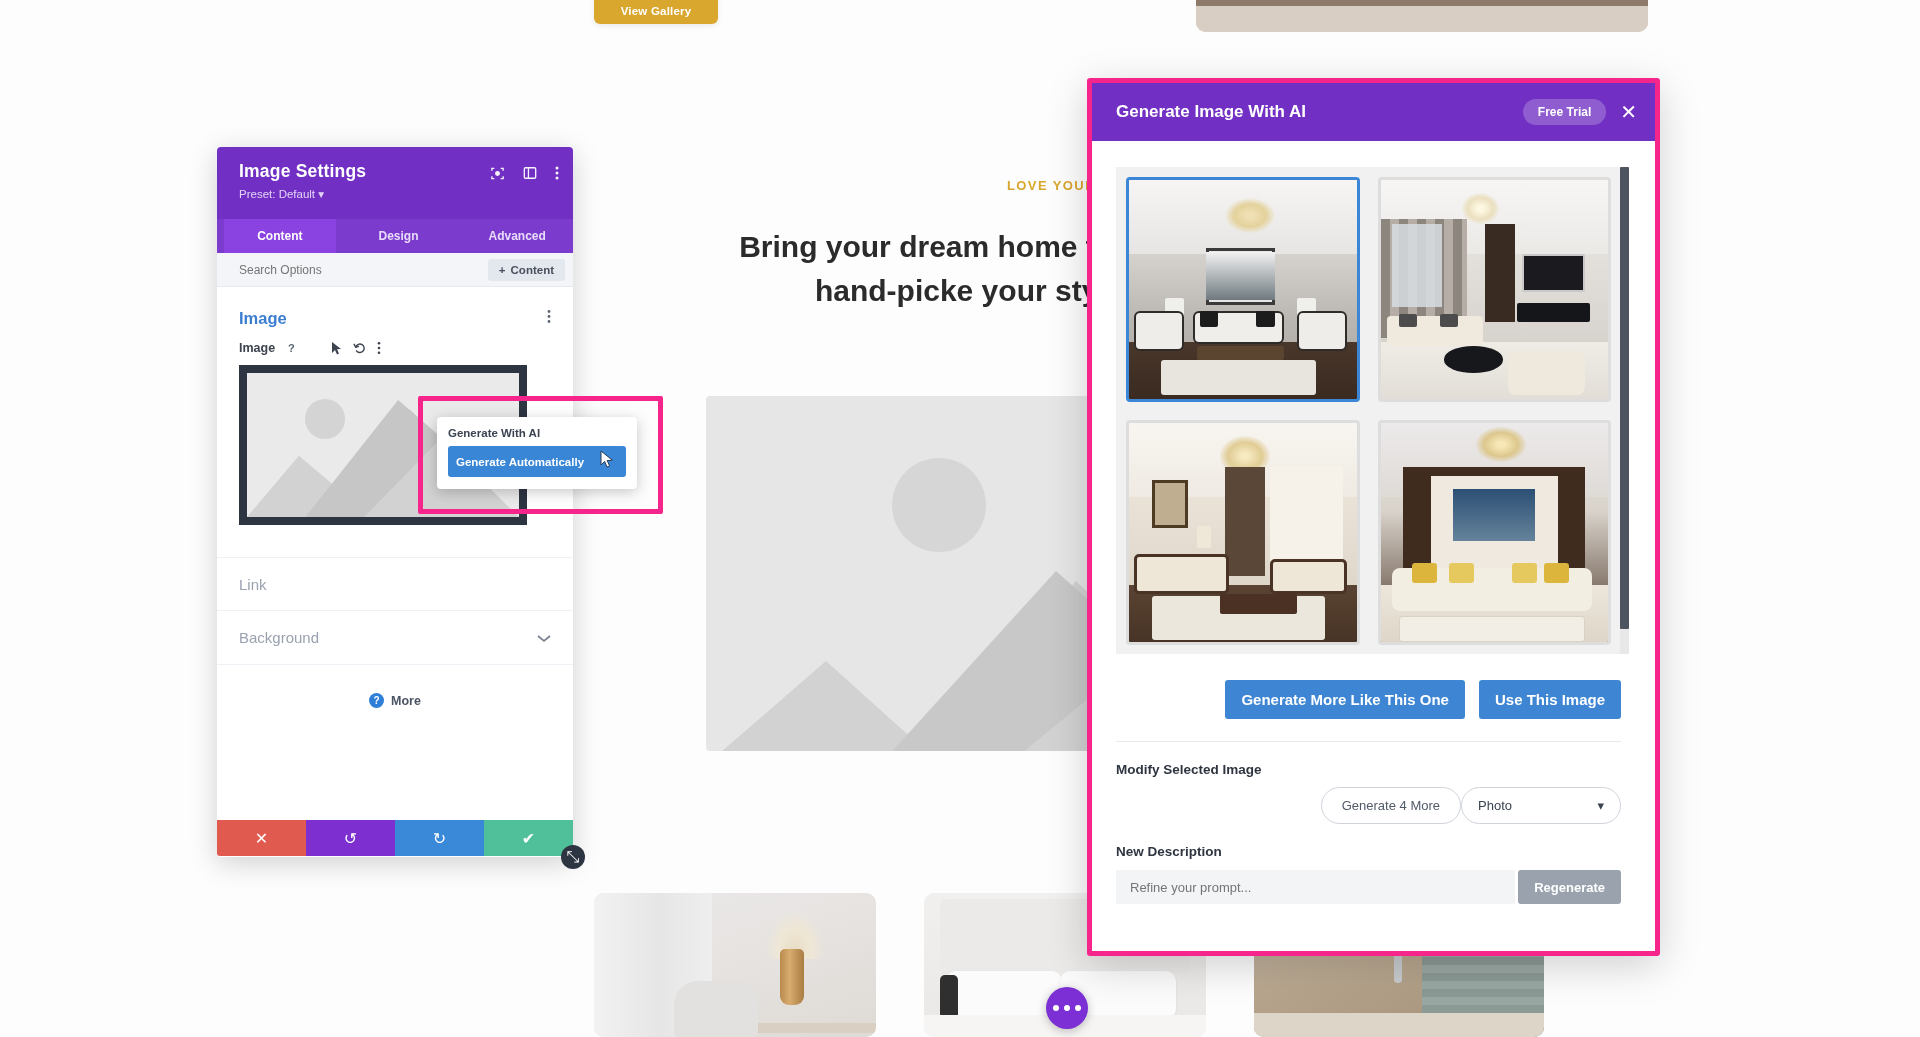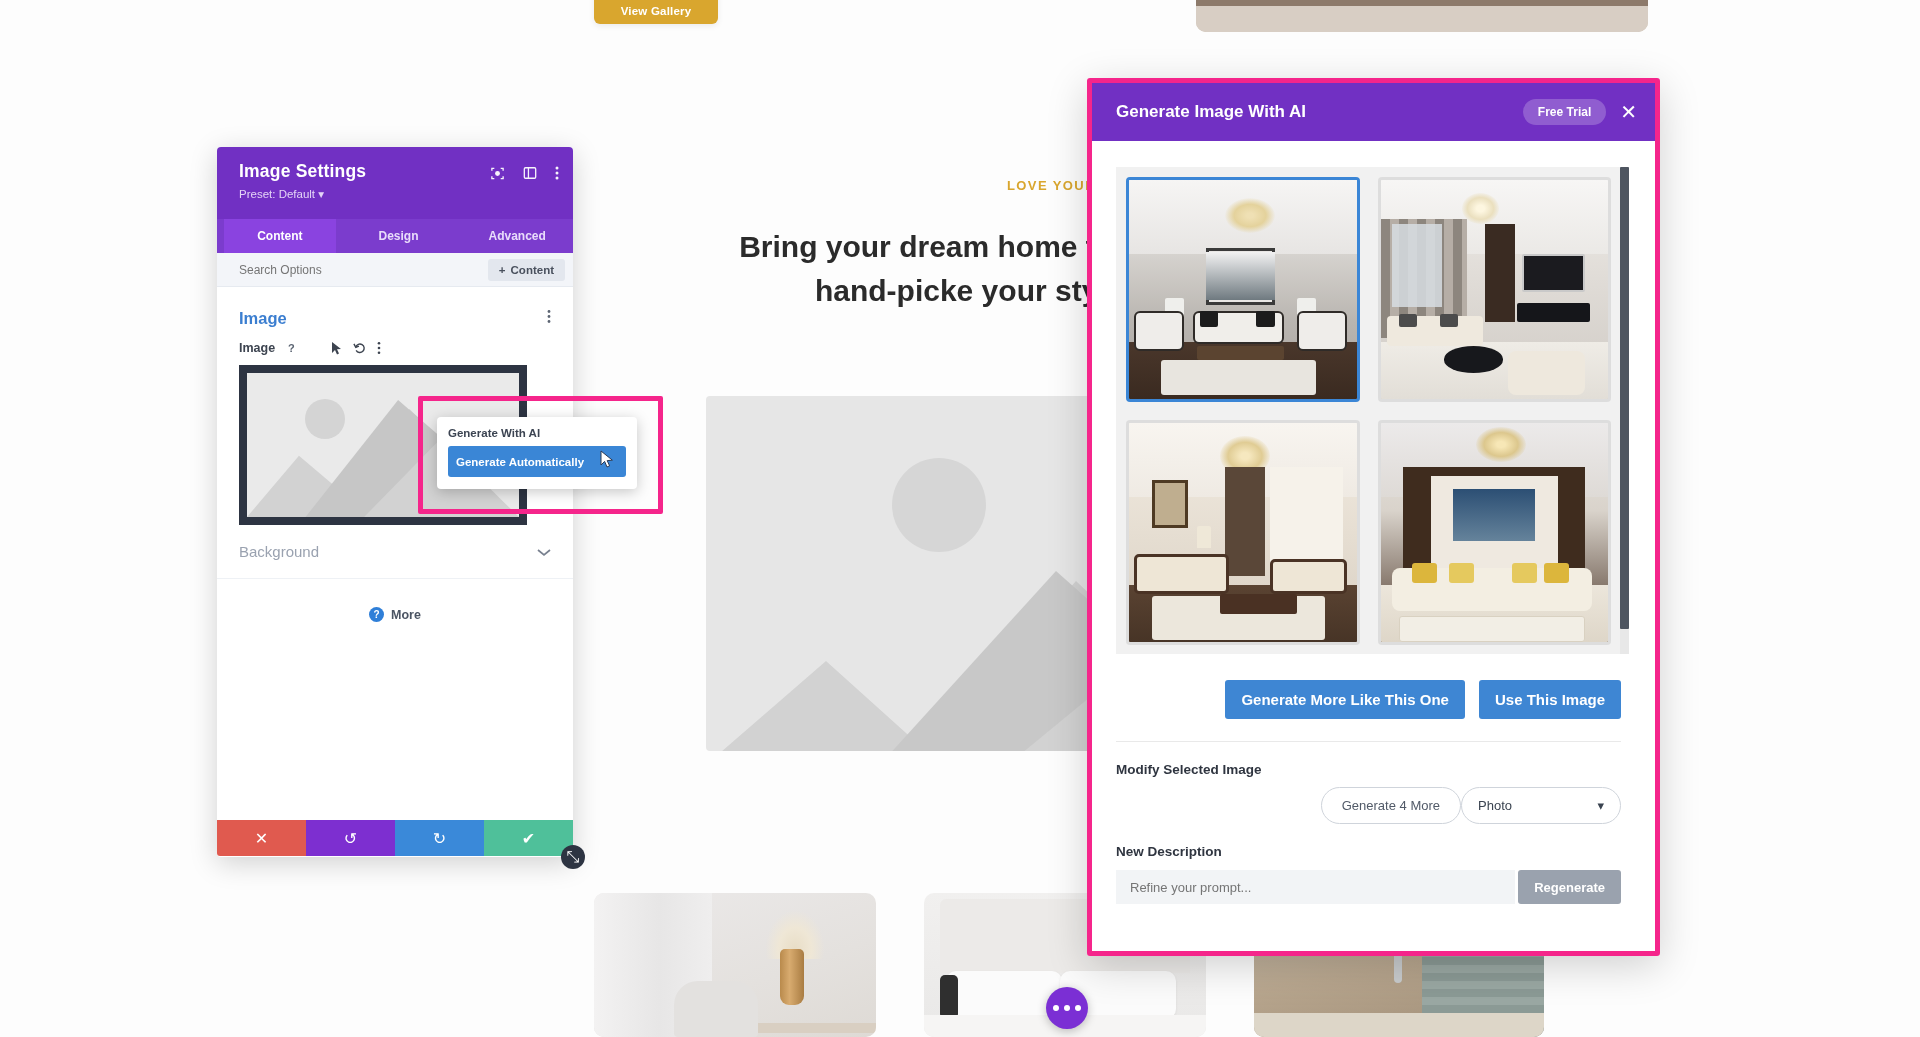--- a/index.html
+++ b/index.html
@@ -441,20 +441,28 @@
       </div>
 
       <div class="img-preview">
         <div class="ph-circ"></div>
         <svg width="100%" height="100%" viewBox="0 0 288 160" preserveAspectRatio="none">
           <polygon points="0,160 55,92 100,132 172,40 288,160" fill="#d2d2d2"></polygon>
           <polygon points="62,160 160,30 206,72 124,160" fill="#c6c6c6"></polygon>
         </svg>
       </div>
 
+      <div class="acc-row first">
+        <span class="label">Link</span>
+        <span>
+          <svg width="14" height="9" viewBox="0 0 14 9" fill="none" stroke="#7b8characteristics" stroke-width="1.7">
+              <polyline points="1,2 7,7 13,2"></polyline>
+            </svg>
+        </span>
+      </div>
       <div class="acc-row">
         <span class="label">Background</span>
         <span>
           <svg width="14" height="9" viewBox="0 0 14 9" fill="none" stroke="#78808f" stroke-width="1.7">
               <polyline points="1,2 7,7 13,2"></polyline>
             </svg>
         </span>
       </div>
 
       <div class="sp-help">

